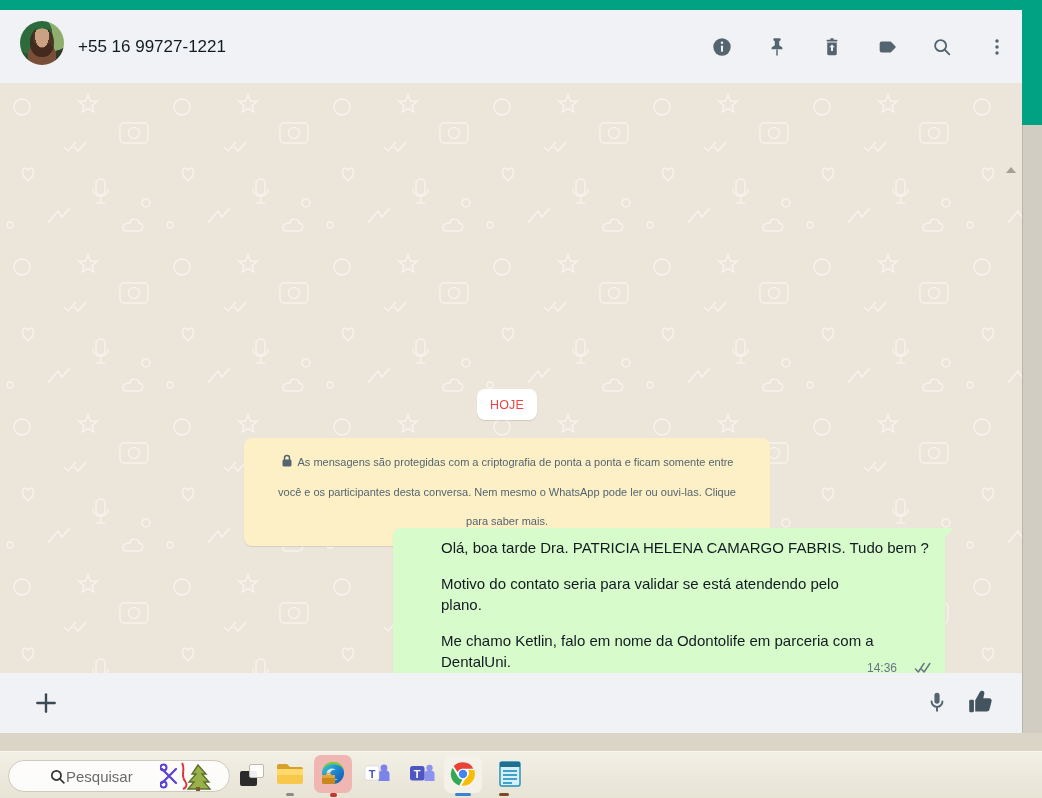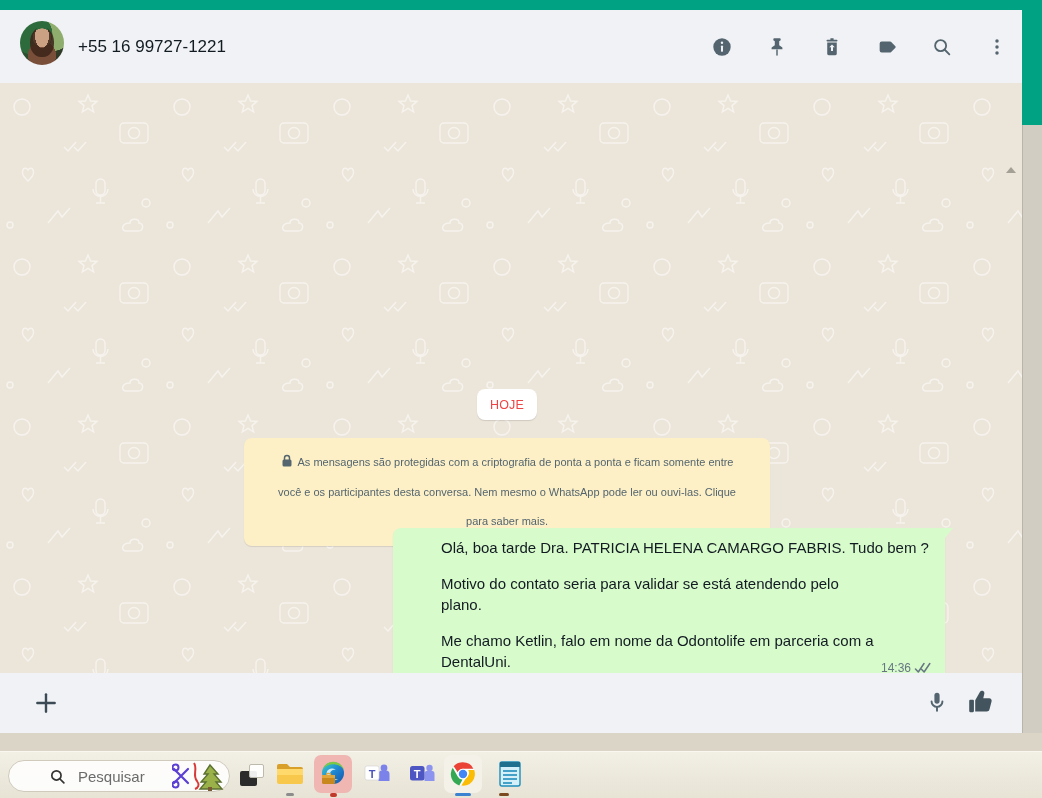--- a/index.html
+++ b/index.html
@@ -44,41 +44,41 @@
     box-shadow:0 1px 1px rgba(0,0,0,.10); padding:10px 28px; text-align:center;
     font-size:11px; line-height:29px; color:#54656F; cursor:pointer; }
   .lock-icon { display:inline-block; vertical-align:-1px; margin-right:5px; }
 
   .msg-bubble { position:absolute; left:393px; top:445px; width:552px; background:#D8FBCC; border-radius:8px; border-top-right-radius:0;
     box-shadow:0 1px 1px rgba(0,0,0,.12); padding:9px 12px 8px 12px; color:#111B21; font-size:15px; line-height:21px; }
   .msg-bubble .tail { position:absolute; right:-8px; top:0; width:0; height:0;
     border-left:8px solid #D8FBCC; border-bottom:10px solid transparent; }
   .msg-line { margin-bottom:15px;margin-left:36px; }
   .msg-line:last-of-type { margin-bottom:0; }
-  .msg-meta { position:absolute; right:12px; bottom:16px; display:flex; align-items:center; gap:3px; }
+  .msg-meta { position:absolute; right:12px; bottom:16px; display:flex; align-items:center; gap:17px; }
   .msg-time { font-size:12px; color:#667781; }
 
   
   .composer { position:absolute; left:0; top:663px; width:1022px; height:60px; background:#F0F2F5; display:flex; align-items:center; }
   .plus-btn { position:absolute; left:32px; top:16px; width:28px; height:28px; display:flex; align-items:center; justify-content:center; cursor:pointer; }
   .input-pill { position:absolute; left:80px; top:7px; width:825px; height:46px; background:#FFFFFF; border-radius:8px; display:flex; align-items:center; padding:0 14px; }
   .emoji-btn { width:26px; height:26px; margin-right:10px; cursor:pointer; flex:none; }
   .composer-input { flex:1; border:none; outline:none; font-size:16px; color:#3B4A54; background:transparent; font-family:inherit; }
   .composer-input::placeholder { color:#667781; opacity:1; }
   .mic-btn { position:absolute; left:924px; top:16px; width:26px; height:26px; cursor:pointer; }
   .like-btn { position:absolute; left:966px; top:15px; width:30px; height:28px; cursor:pointer; }
 
   
   .desktop-strip { position:absolute; left:0; top:733px; width:1042px; height:18px; background:#DAD5C7; }
   .taskbar { position:absolute; left:0; top:751px; width:1042px; height:47px; background:linear-gradient(#F2EFE5,#E7E3D5); border-top:1px solid #f9f7f0; }
 
   .search-pill { position:absolute; left:8px; top:8px; width:222px; height:32px; background:rgba(255,255,255,.85); border:1px solid #cfcabc;
     border-radius:16px; display:flex; align-items:center; cursor:pointer; }
   .search-pill svg.mag { margin-left:40px; }
-  .search-input { border:none; outline:none; background:transparent; font-size:15px; color:#5a5a5a; width:92px; margin-left:12px; font-family:inherit; }
+  .search-input { border:none; outline:none; background:transparent; font-size:15px; color:#5a5a5a; width:92px; margin-left:0; font-family:inherit; }
   .search-input::placeholder { color:#6b6b6b; opacity:1; }
   .search-doodle { margin-left:2px; }
 
   .taskview-btn { position:absolute; left:238px; top:11px; width:30px; height:26px; cursor:pointer; }
   .tv-dark { position:absolute; left:2px; top:8px; width:17px; height:15px; background:#2b2b2b; border-radius:2px; }
   .tv-light { position:absolute; left:11px; top:1px; width:15px; height:14px; background:rgba(255,255,255,.92); border:1px solid #bdb9ad; border-radius:2px; }
 
   .app-icon { position:absolute; top:755px; width:38px; height:38px; display:flex; align-items:center; justify-content:center; border-radius:7px; cursor:pointer; }
   .tile-pink { background:#EFB6B2; }
   .tile-light { background:#F4F1E8; }

